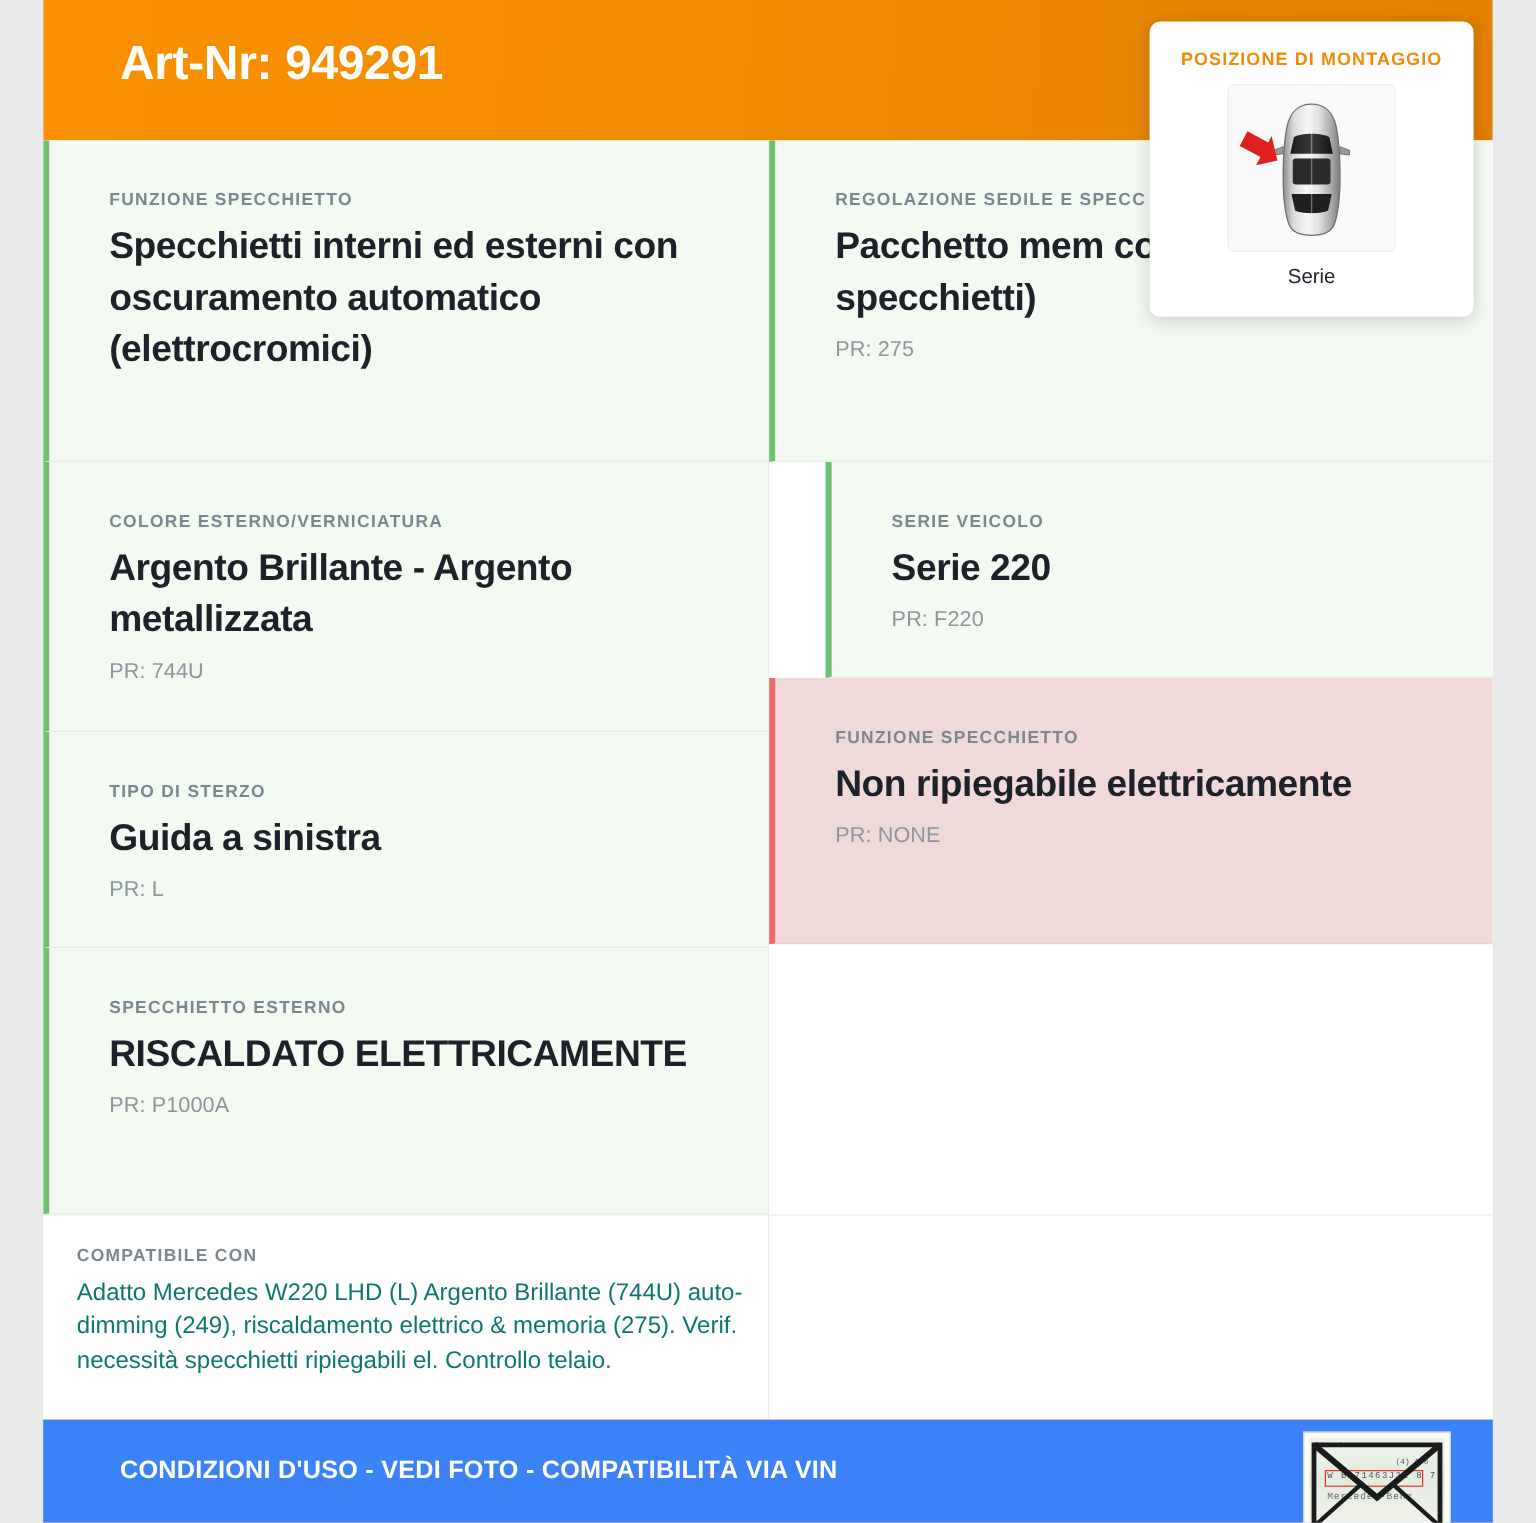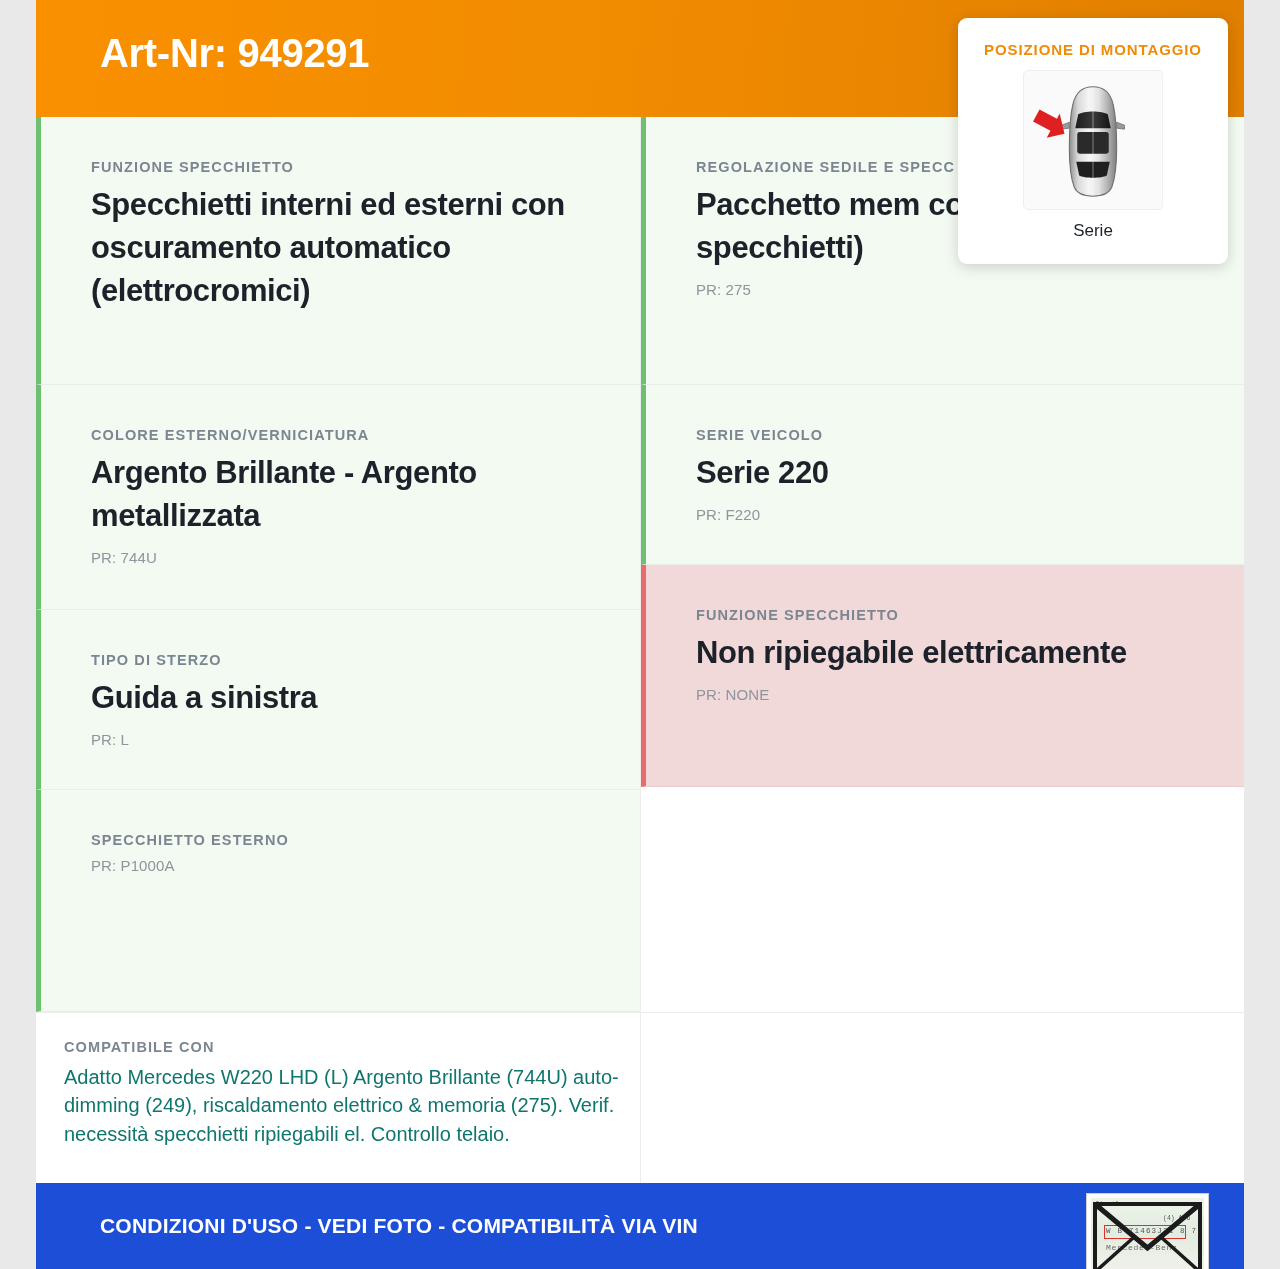--- a/index.html
+++ b/index.html
@@ -93,33 +93,33 @@
   }
   .row-value {
     font-size: 31px;
     font-weight: bold;
     color: #1d2129;
     line-height: 1.38;
     letter-spacing: -0.4px;
     margin-bottom: 11px;
   }
   .row-pr {
-    font-size: 15px;
+    font-size: 18px;
     color: #8d959d;
     letter-spacing: 0.1px;
   }
 
   
   .r-h1 { height: 268px; }
   .r-h2 { height: 225px; }
   .r-h3 { height: 180px; }
   .r-h4 { height: 222px; }
 
   .r-rh1 { height: 268px; }
-  .r-rh2 { height: 180px; }
+  .r-rh2 { height: 180px; margin-left: 47px; }
   .r-rh3 { height: 222px; }
   .r-rh4 { height: 225px; }
 
   
   .compat {
     position: absolute;
     left: 0;
     top: 1012px;
     width: 1208px;
     height: 171px;
@@ -150,21 +150,21 @@
     background: #ececec;
   }
 
   
   .footer {
     position: absolute;
     left: 36px;
     top: 1183px;
     width: 1208px;
     height: 86px;
-    background: #1d4ed8;
+    background: #3b82f6;
   }
   .footer-text {
     position: absolute;
     left: 64px;
     top: 31px;
     font-size: 21px;
     font-weight: bold;
     color: #ffffff;
     letter-spacing: 0.2px;
     white-space: nowrap;
@@ -293,20 +293,21 @@
         </div>
 
         <div class="row r-h3">
           <div class="row-label">TIPO DI STERZO</div>
           <div class="row-value">Guida a sinistra</div>
           <div class="row-pr">PR: L</div>
         </div>
 
         <div class="row r-h4">
           <div class="row-label">SPECCHIETTO ESTERNO</div>
+          <div class="row-value">RISCALDATO ELETTRICAMENTE</div>
           <div class="row-pr">PR: P1000A</div>
         </div>
 
       </div>
 
       <div class="col col-right">
 
         <div class="row r-rh1">
           <div class="row-label">REGOLAZIONE SEDILE E SPECC</div>
           <div class="row-value">Pacchetto mem conducente, pia e specchietti)</div>

